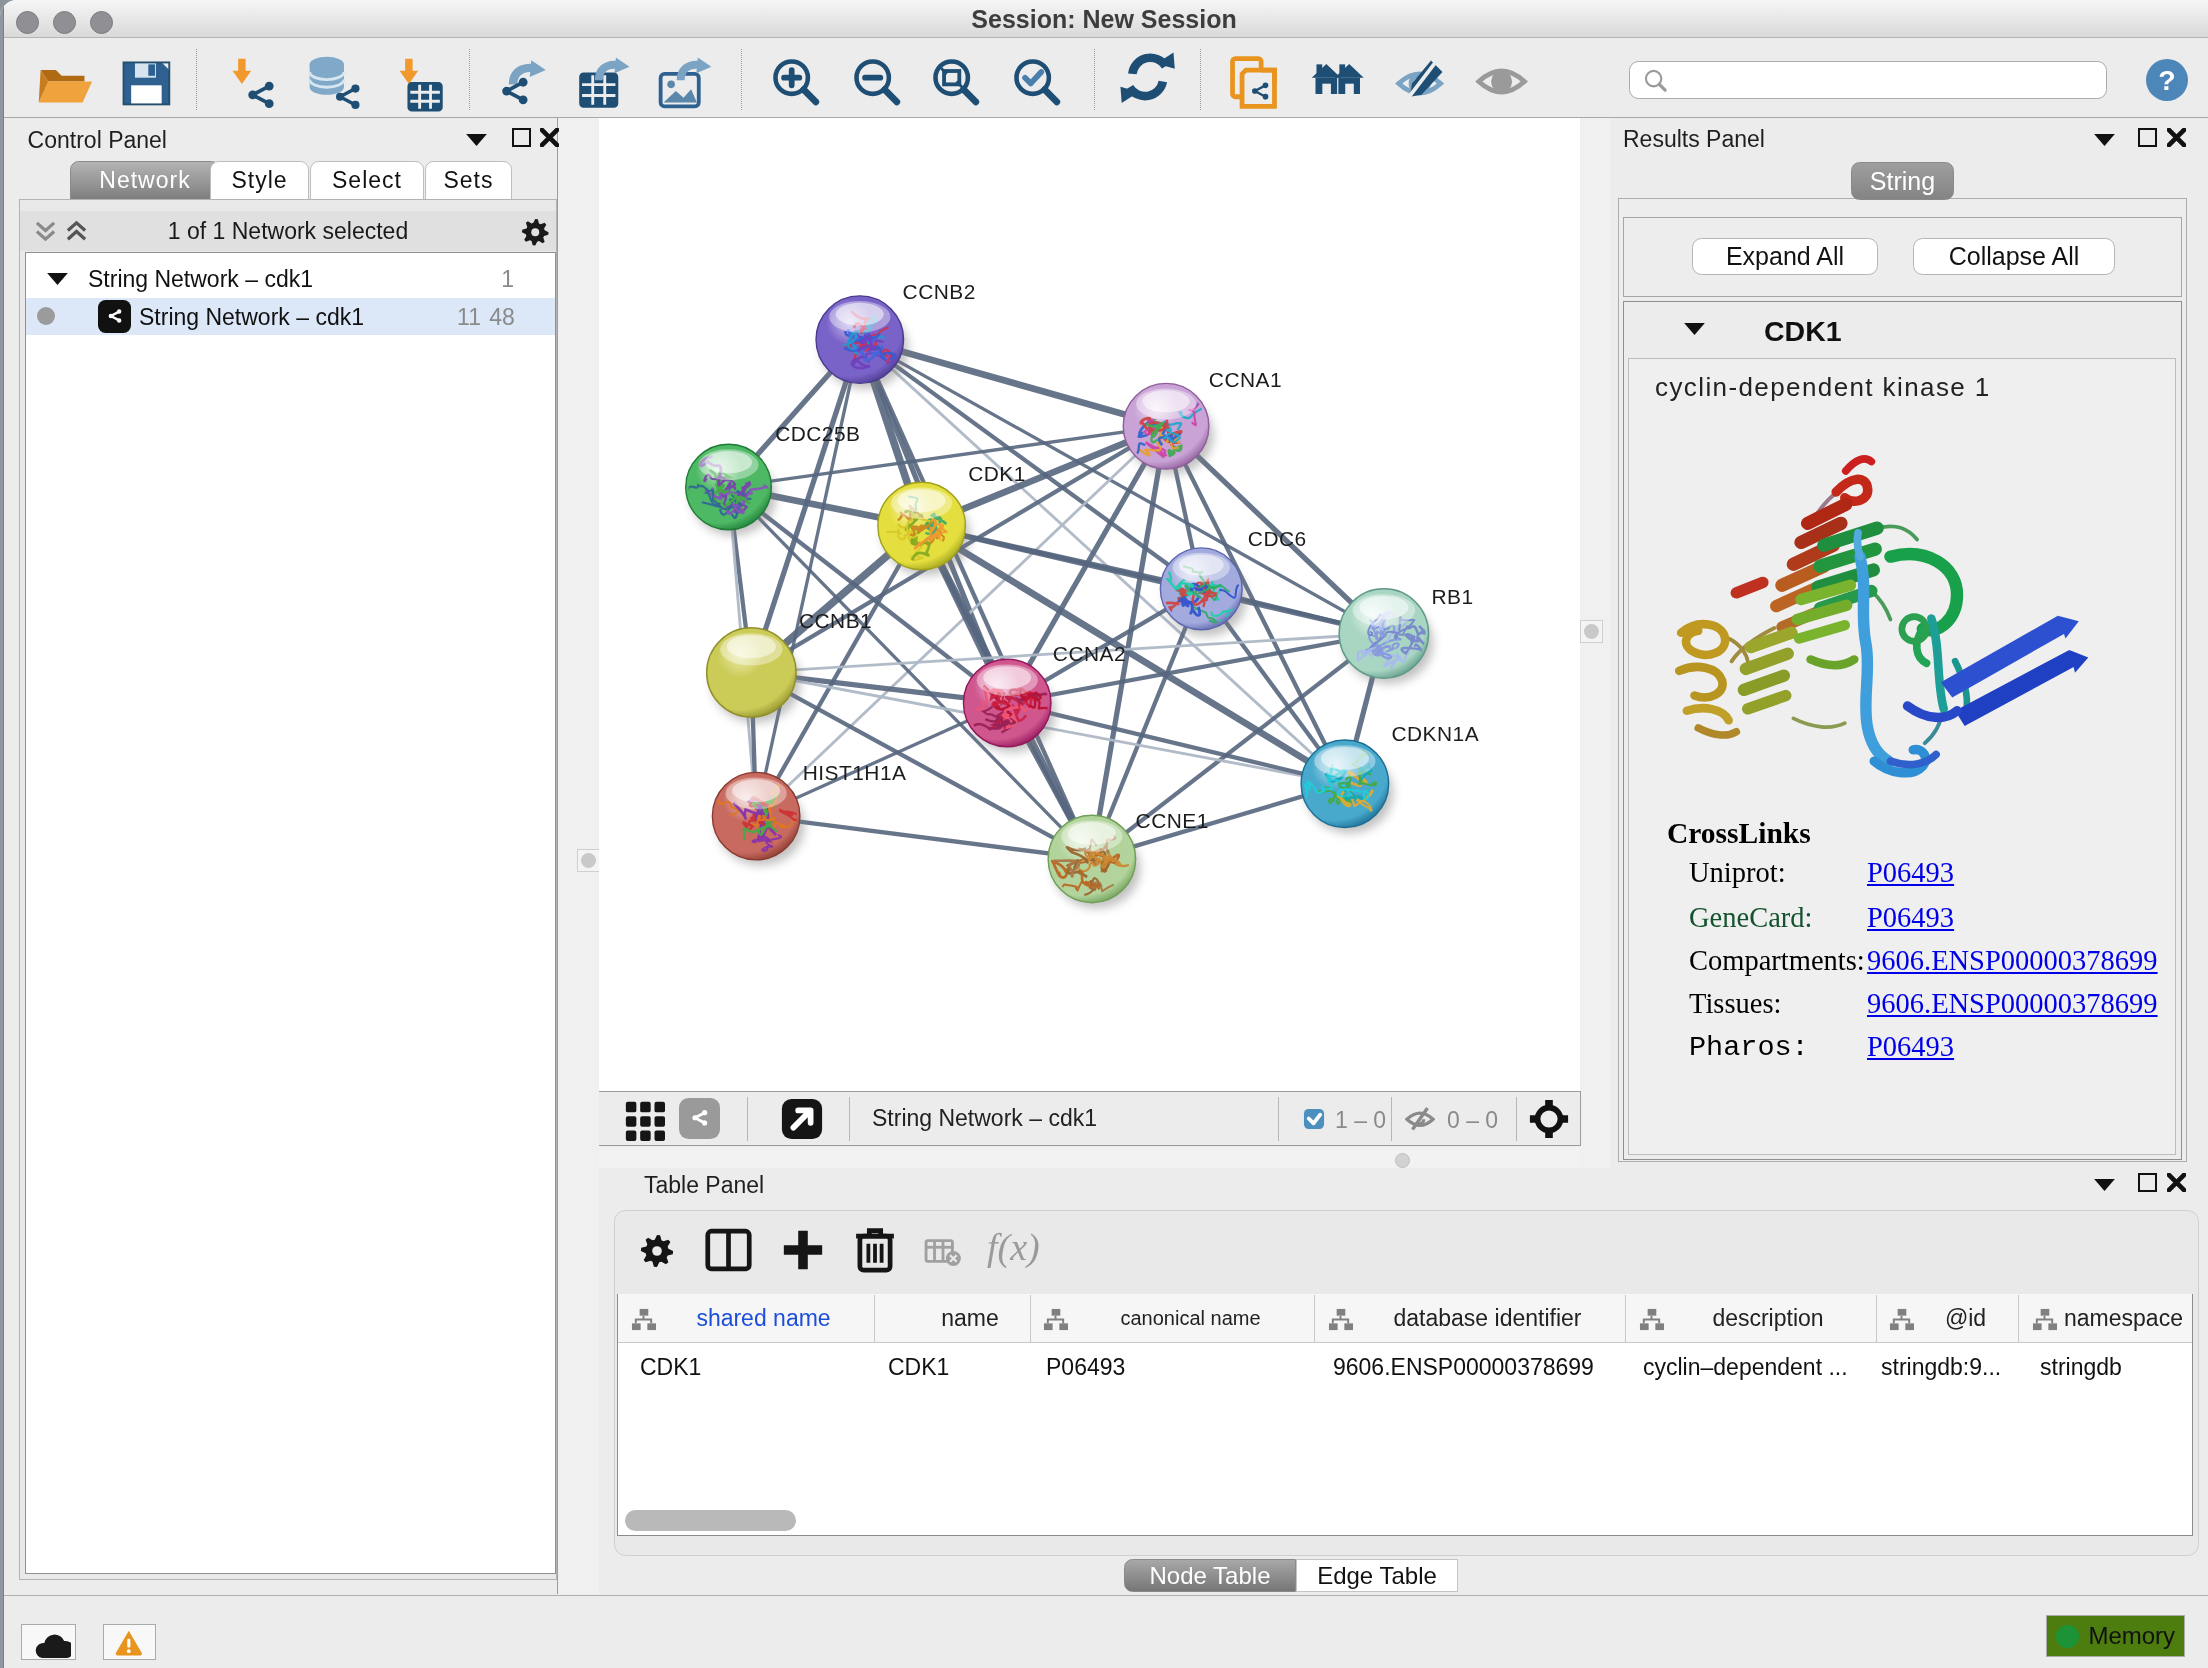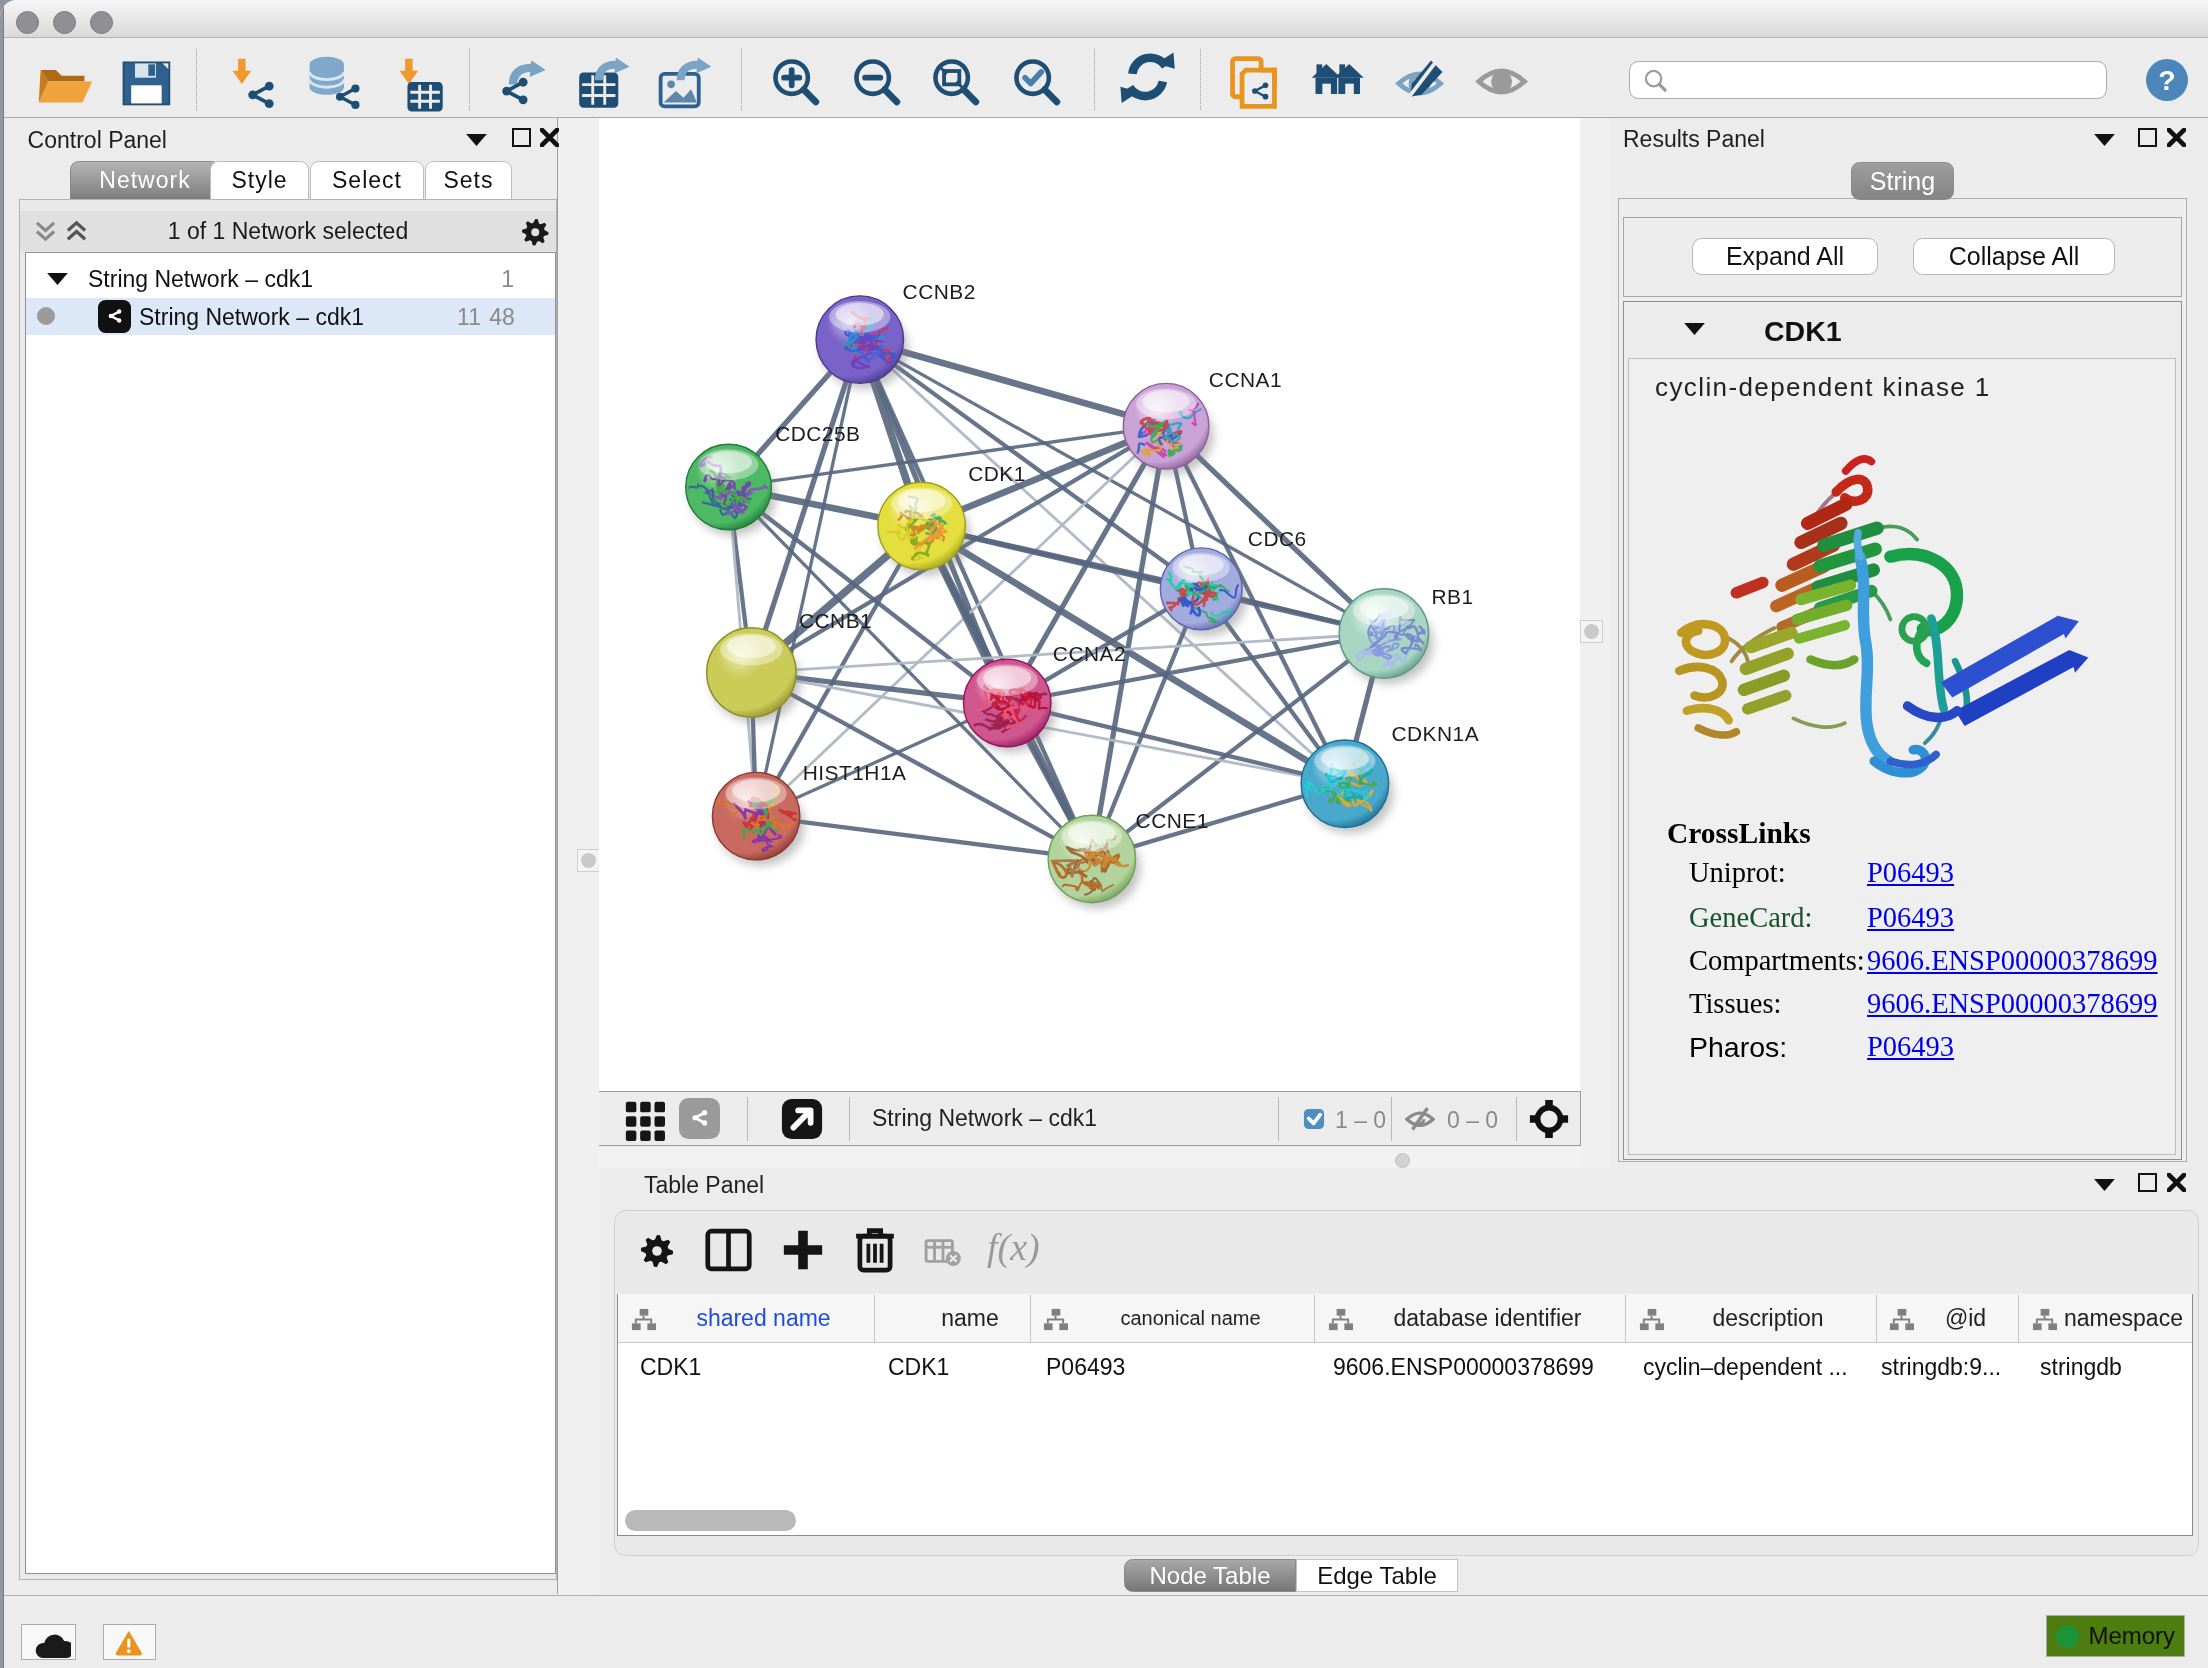--- a/index.html
+++ b/index.html
@@ -11,20 +11,21 @@
 .tabsel{background:linear-gradient(#b4b4b4,#7e7e7e);color:#fff;border-color:#8a8a8a}
 .btab{position:absolute;border:1px solid #c4c4c4;background:#fff;border-radius:8.6px;font-size:24px;color:#111;display:flex;align-items:center;justify-content:center}
 .btabsel{background:linear-gradient(#a8a8a8,#767676);color:#fff;border-color:#8a8a8a}
 .gtxt{color:#8a8a8a}
 </style></head><body>
 <div id="win">
     <div class="abs" style="left:0;top:0;width:2208px;height:38px;background:linear-gradient(#f6f6f6,#d9d9d9);border-bottom:1px solid #b4b4b4"></div>
     <div class="abs" style="left:16px;top:10.5px;width:23px;height:23px;border-radius:50%;background:#8f8f94;border:1px solid #7b7b81"></div>
     <div class="abs" style="left:53px;top:10.5px;width:23px;height:23px;border-radius:50%;background:#8f8f94;border:1px solid #7b7b81"></div>
     <div class="abs" style="left:90px;top:10.5px;width:23px;height:23px;border-radius:50%;background:#8f8f94;border:1px solid #7b7b81"></div>
+    <div class="abs" style="left:0;top:0;width:2208px;height:38px;display:flex;align-items:center;justify-content:center;font-size:25px;font-weight:bold;color:#3d3d3d">Session: New Session</div>
     <div class="abs" style="left:0;top:39px;width:2208px;height:79px;background:#ececec;border-bottom:1px solid #a8a8a8"></div>
     <svg style="position:absolute;left:33px;top:51px" width="61" height="61" viewBox="0 0 64 64">
       <g transform="translate(2,2)">
         <path d="M6,18 L22,18 L28,24 L52,24 L52,30 L14,30 Z" fill="#b06a14"></path>
         <path d="M4,52 L14,30 L60,30 L50,52 Z" fill="#f0a23c"></path>
         <path d="M4,52 L6,18 L14,30 Z" fill="#c77d1e"></path>
       </g>
     </svg>
     <svg style="position:absolute;left:114px;top:51px" width="61" height="61" viewBox="0 0 64 64">
       <g transform="translate(2,2)">
@@ -785,21 +786,21 @@
     </svg>
     <div class="abs" style="left:1667px;top:817px;font-size:29.5px;font-weight:bold;font-family:'Liberation Serif',serif;color:#000">CrossLinks</div>
     <div class="abs" style="left:1689px;top:857px;font-size:28.5px;font-family:'Liberation Serif',serif;color:#000">Uniprot:</div>
     <div class="abs" style="left:1867px;top:857px;font-size:28.5px;font-family:'Liberation Serif',serif;color:#0000e8;text-decoration:underline">P06493</div>
     <div class="abs" style="left:1689px;top:902px;font-size:28.5px;font-family:Liberation Serif, serif;color:#14532d">GeneCard:</div>
     <div class="abs" style="left:1867px;top:902px;font-size:28.5px;font-family:'Liberation Serif',serif;color:#0000e8;text-decoration:underline">P06493</div>
     <div class="abs" style="left:1689px;top:945px;font-size:28.5px;font-family:'Liberation Serif',serif;color:#000">Compartments:</div>
     <div class="abs" style="left:1867px;top:945px;font-size:28.5px;font-family:'Liberation Serif',serif;color:#0000e8;text-decoration:underline">9606.ENSP00000378699</div>
     <div class="abs" style="left:1689px;top:988px;font-size:28.5px;font-family:'Liberation Serif',serif;color:#000">Tissues:</div>
     <div class="abs" style="left:1867px;top:988px;font-size:28.5px;font-family:'Liberation Serif',serif;color:#0000e8;text-decoration:underline">9606.ENSP00000378699</div>
-    <div class="abs" style="left:1689px;top:1031px;font-size:28.5px;font-family:Liberation Sans, sans-serif;color:#000">Pharos:</div>
+    <div class="abs" style="left:1689px;top:1031px;font-size:28.5px;font-family:Liberation Mono, monospace;color:#000">Pharos:</div>
     <div class="abs" style="left:1867px;top:1031px;font-size:28.5px;font-family:'Liberation Serif',serif;color:#0000e8;text-decoration:underline">P06493</div>
     <div class="abs" style="left:599px;top:1168px;width:1609px;height:426px;background:#ececec"></div>
     <div class="abs panelttl" style="left:644px;top:1172px">Table Panel</div>
     <svg style="position:absolute;left:2093px;top:1177px" width="23" height="16" viewBox="0 0 24 17">
       <path d="M1,2 L23,2 L12,15 Z" fill="#111"></path>
     </svg>
     <div class="abs" style="left:2138px;top:1173px;width:19px;height:19px;border:2.9px solid #111"></div>
     <svg style="position:absolute;left:2167px;top:1173px" width="19" height="19" viewBox="0 0 20 20">
       <path d="M2,2 L18,18 M18,2 L2,18" stroke="#111" stroke-width="5" stroke-linecap="round"></path>
     </svg>

